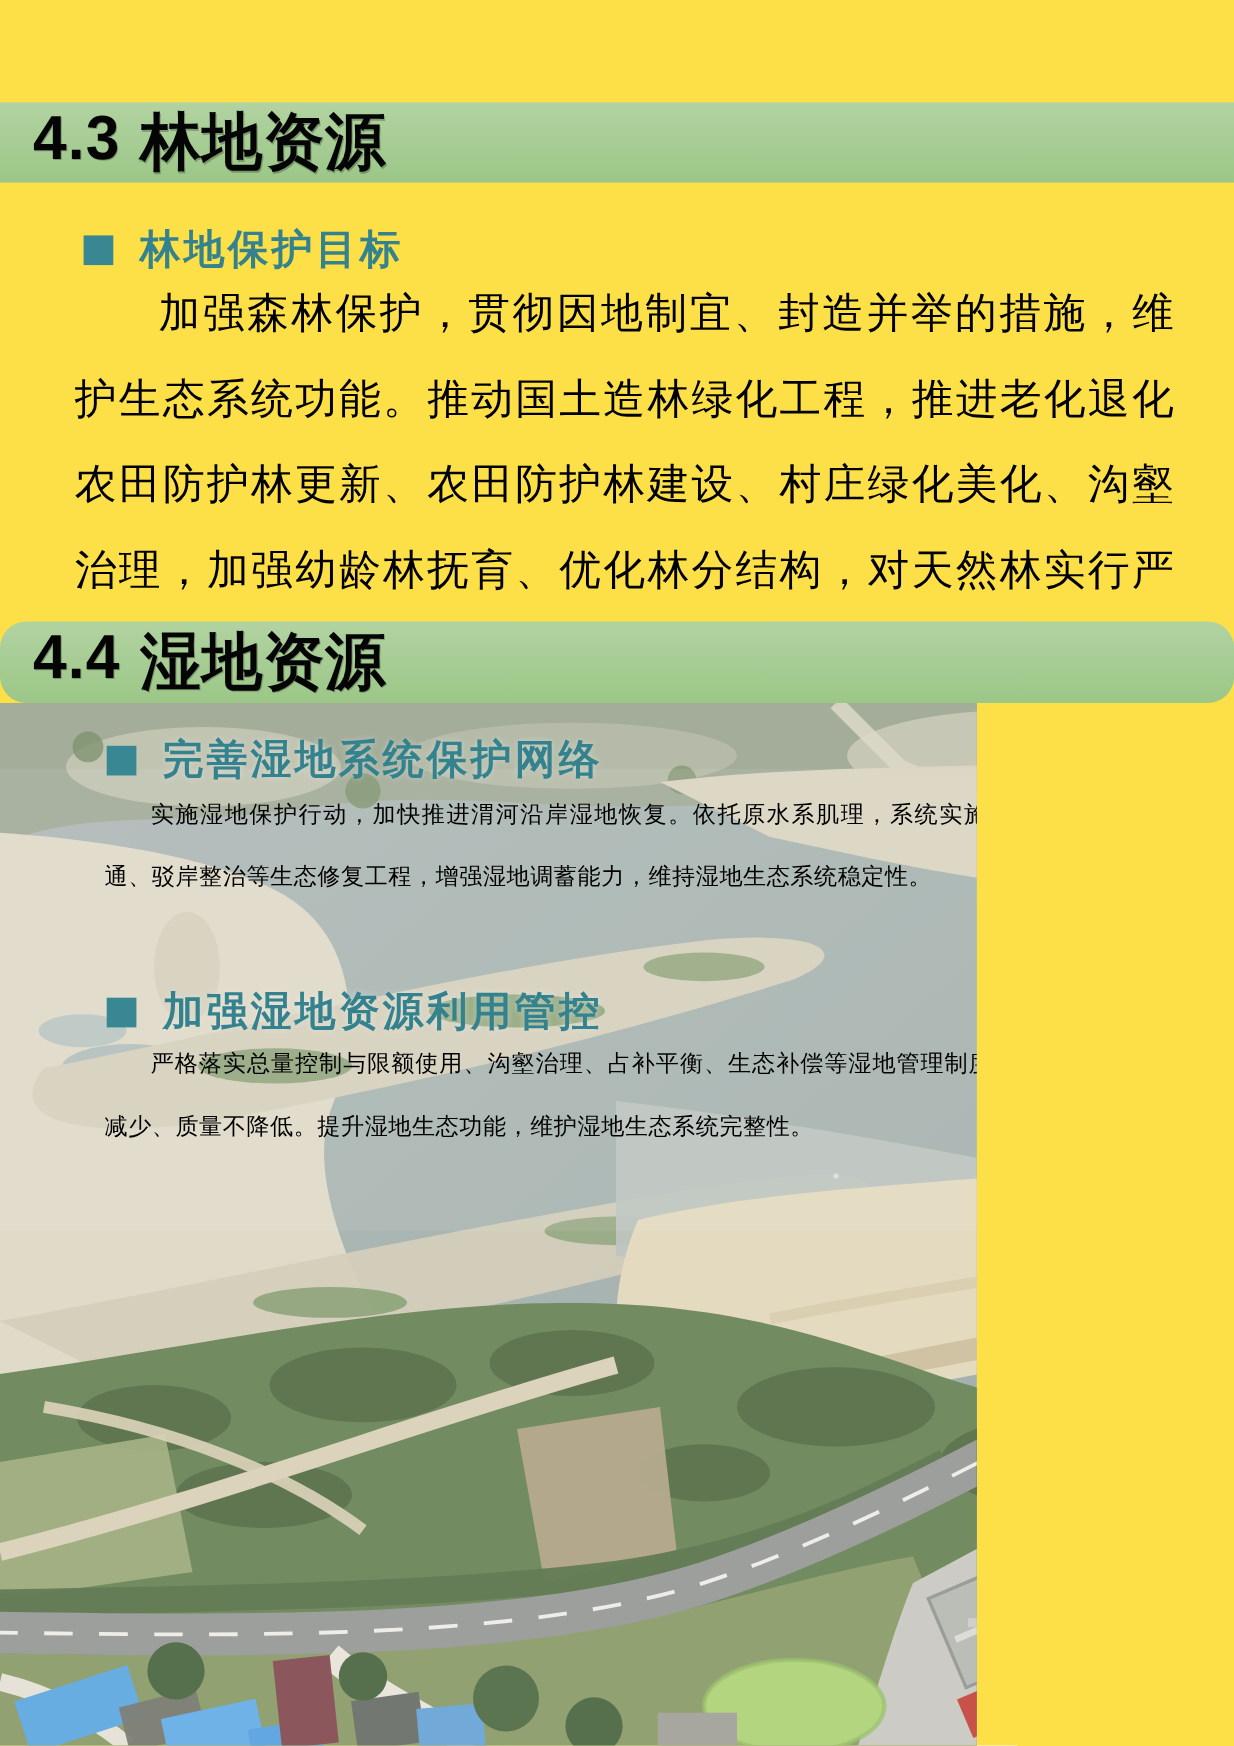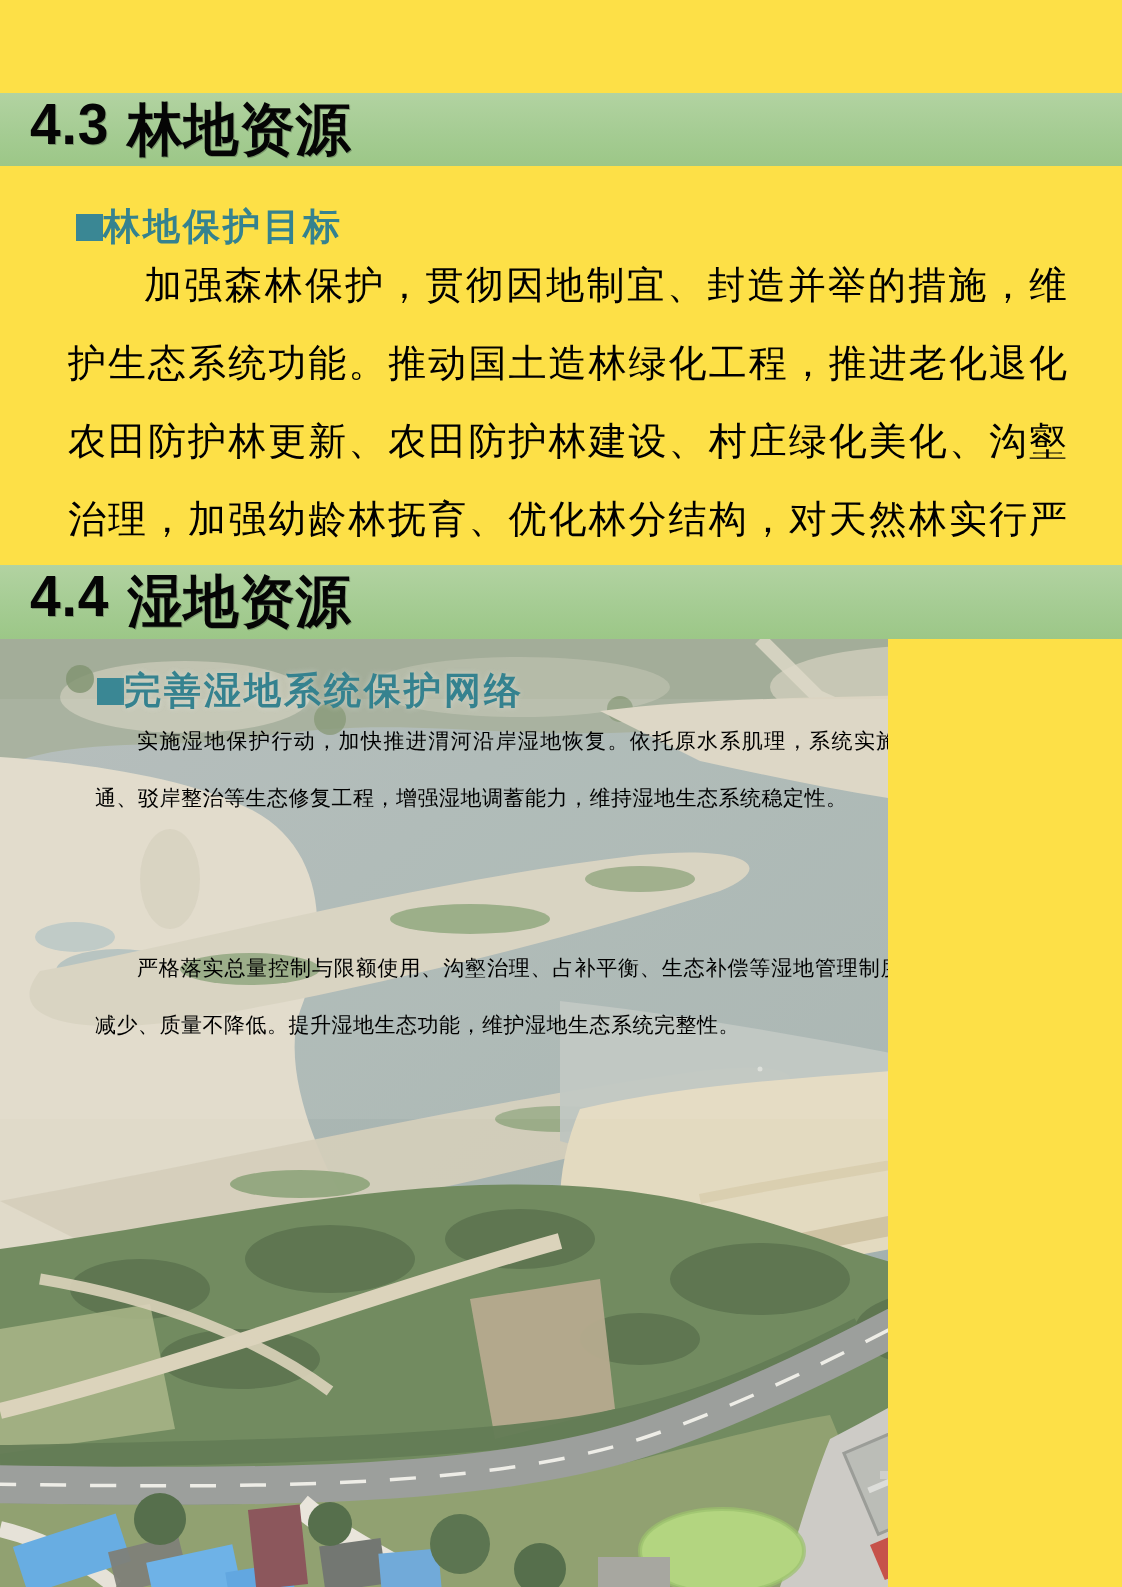--- a/index.html
+++ b/index.html
@@ -7,29 +7,29 @@
     position:relative;width:1122px;height:1587px;background:#fde047;
     font-family:"Liberation Sans", sans-serif;overflow:hidden;
   }
   
   .bar{
     position:absolute;left:0;width:1122px;
     background:linear-gradient(180deg,#b2d3a1 0%,#a5cc93 55%,#9cc787 100%);
     display:flex;align-items:center;
   }
   .bar-1{top:93px;height:73px;}
-  .bar-2{top:565px;height:74px;}
+  .bar-2{top:565px;height:74px;border-radius:24px;}
   .bar-title{
     display:flex;gap:18px;padding-left:30px;
     font-size:55px;font-weight:900;color:#050505;letter-spacing:1px;
     text-shadow:1px 1px 0 rgba(0,0,0,0.25);
     transform:scaleY(1.03);
   }
   
-  .subhead{position:absolute;display:flex;align-items:center;}
+  .subhead{position:absolute;display:flex;align-items:center;gap:24px;}
   .bullet{width:27px;height:27px;background:#3a8794;flex:0 0 auto;}
   .subhead-text{
     font-size:37px;font-weight:700;color:#35828f;letter-spacing:3px;
   }
   .on-photo .subhead-text{text-shadow:0 0 6px rgba(235,240,235,0.45);}
   
   .para{
     position:absolute;font-size:38px;line-height:78px;color:#000;
     text-align:justify;text-indent:2em;letter-spacing:1px;
   }
@@ -196,17 +196,21 @@
       <rect y="60" width="1122" height="420" fill="#ffffff" opacity="0.07"></rect>
     </svg>
 
     <div class="subhead on-photo" style="top:27px;left:97px;">
       <span class="bullet"></span>
       <span class="subhead-text">完善湿地系统保护网络</span>
     </div>
 
     <p class="para para-wetland" style="top:73px;left:95px;width:982px;margin:0;">实施湿地保护行动，加快推进渭河沿岸湿地恢复。依托原水系肌理，系统实施生态清淤、水系连通、驳岸整治等生态修复工程，增强湿地调蓄能力，维持湿地生态系统稳定性。</p>
 
+    <div class="subhead on-photo" style="top:256px;left:97px;">
+      <span class="bullet"></span>
+      <span class="subhead-text">加强湿地资源利用管控</span>
+    </div>
 
     <p class="para para-wetland" style="top:300px;left:95px;width:982px;margin:0;">严格落实总量控制与限额使用、沟壑治理、占补平衡、生态补偿等湿地管理制度，确保湿地面积不减少、质量不降低。提升湿地生态功能，维护湿地生态系统完整性。</p>
   </div>
 
 </div>
 
 </body></html>

